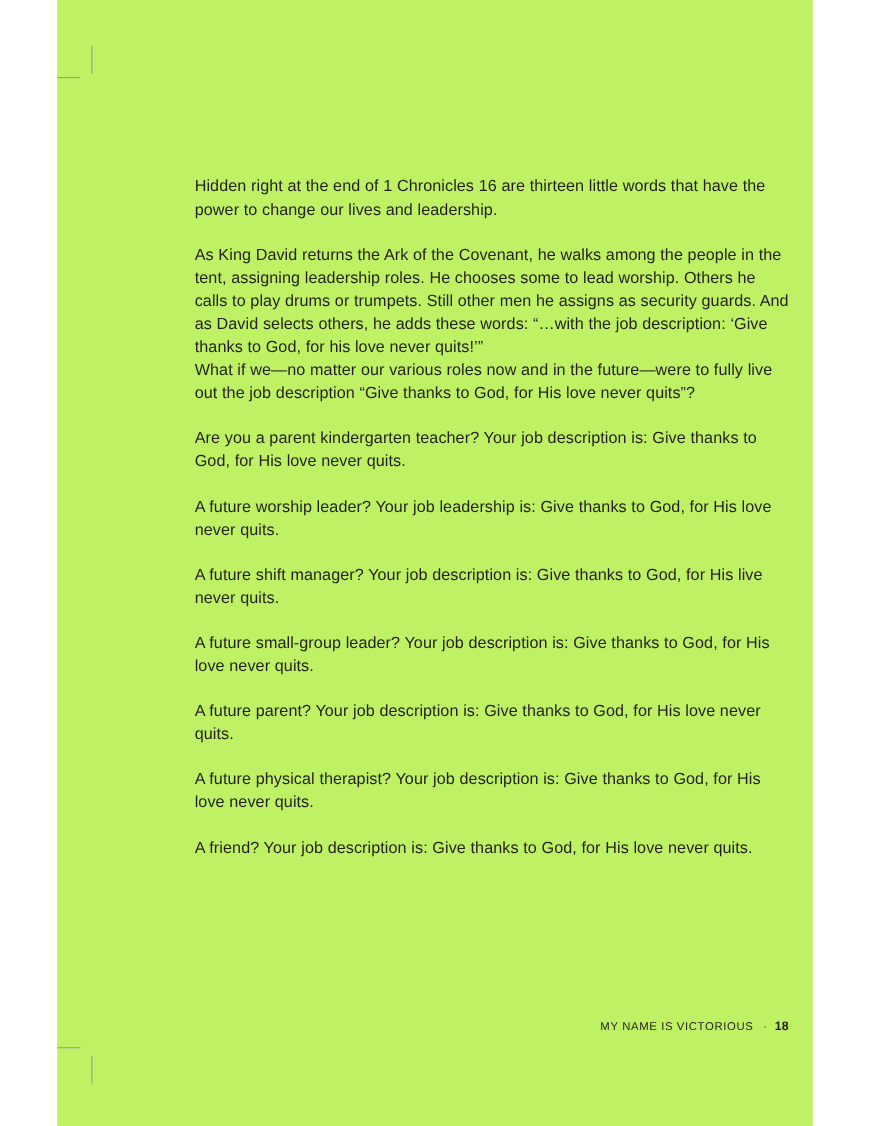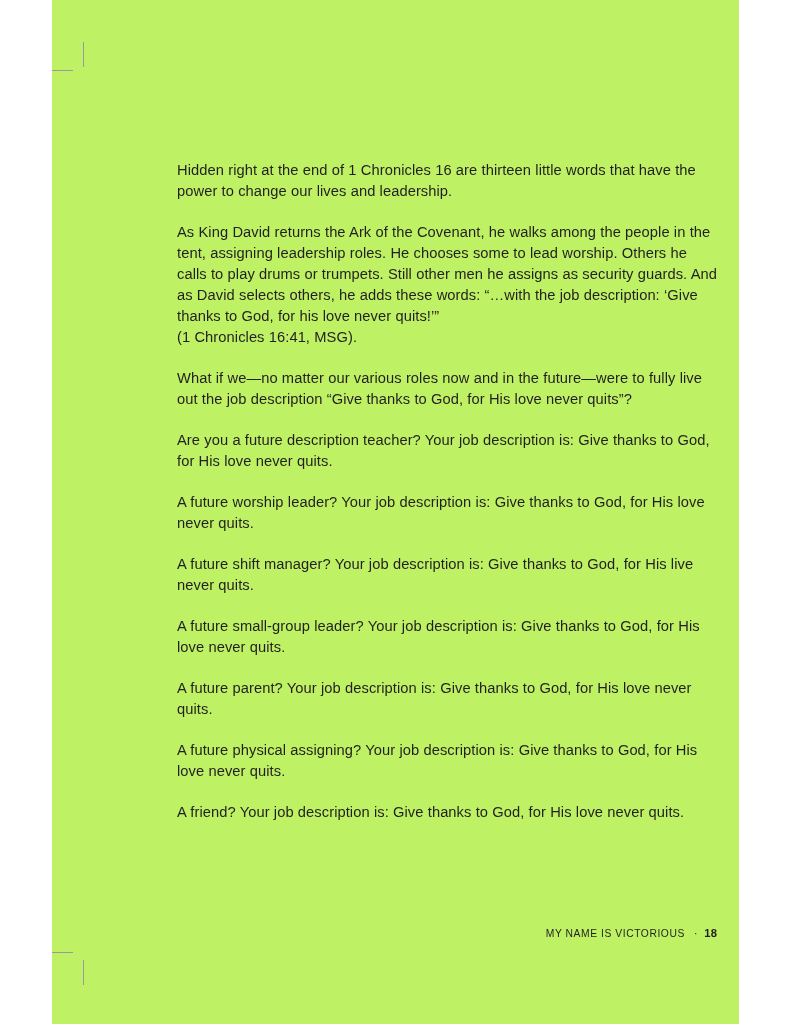--- a/index.html
+++ b/index.html
@@ -100,35 +100,34 @@
   <div class="crop v crop-bl-v"></div>
   <div class="crop h crop-br-h"></div>
   <div class="crop v crop-br-v"></div>
 
   <div class="textblock">
 
     <p class="para">Hidden right at the end of 1 Chronicles 16 are thirteen little words that have the power to change our lives and leadership.</p>
 
     <p class="para" style="margin-bottom:0;">As King David returns the Ark of the Covenant, he walks among the people in the tent, assigning leadership roles. He chooses some to lead worship. Others he calls to play drums or trumpets. Still other men he assigns as security guards. And as David selects others, he adds these words: “…with the job description: ‘Give thanks to God, for his love never quits!’”</p>
 
-    <p class="para">(1 Chronicles 16:41, MSG).</p>
 
     <p class="para">What if we—no matter our various roles now and in the future—were to fully live out the job description “Give thanks to God, for His love never quits”?</p>
 
-    <p class="para">Are you a future description teacher? Your job description is: Give thanks to God, for His love never quits.</p>
+    <p class="para">Are you a parent kindergarten teacher? Your job description is: Give thanks to God, for His love never quits.</p>
 
-    <p class="para">A future worship leader? Your job description is: Give thanks to God, for His love never quits.</p>
+    <p class="para">A future worship leader? Your job leadership is: Give thanks to God, for His love never quits.</p>
 
     <p class="para">A future shift manager? Your job description is: Give thanks to God, for His live never quits.</p>
 
     <p class="para">A future small-group leader? Your job description is: Give thanks to God, for His love never quits.</p>
 
     <p class="para">A future parent? Your job description is: Give thanks to God, for His love never quits.</p>
 
-    <p class="para">A future physical assigning? Your job description is: Give thanks to God, for His love never quits.</p>
+    <p class="para">A future physical therapist? Your job description is: Give thanks to God, for His love never quits.</p>
 
     <p class="para">A friend? Your job description is: Give thanks to God, for His love never quits.</p>
 
   </div>
 
   <div class="footer">
     <span class="footer-title">MY NAME IS VICTORIOUS</span>
     <span class="footer-sep">·</span>
     <span class="footer-page">18</span>
   </div>

